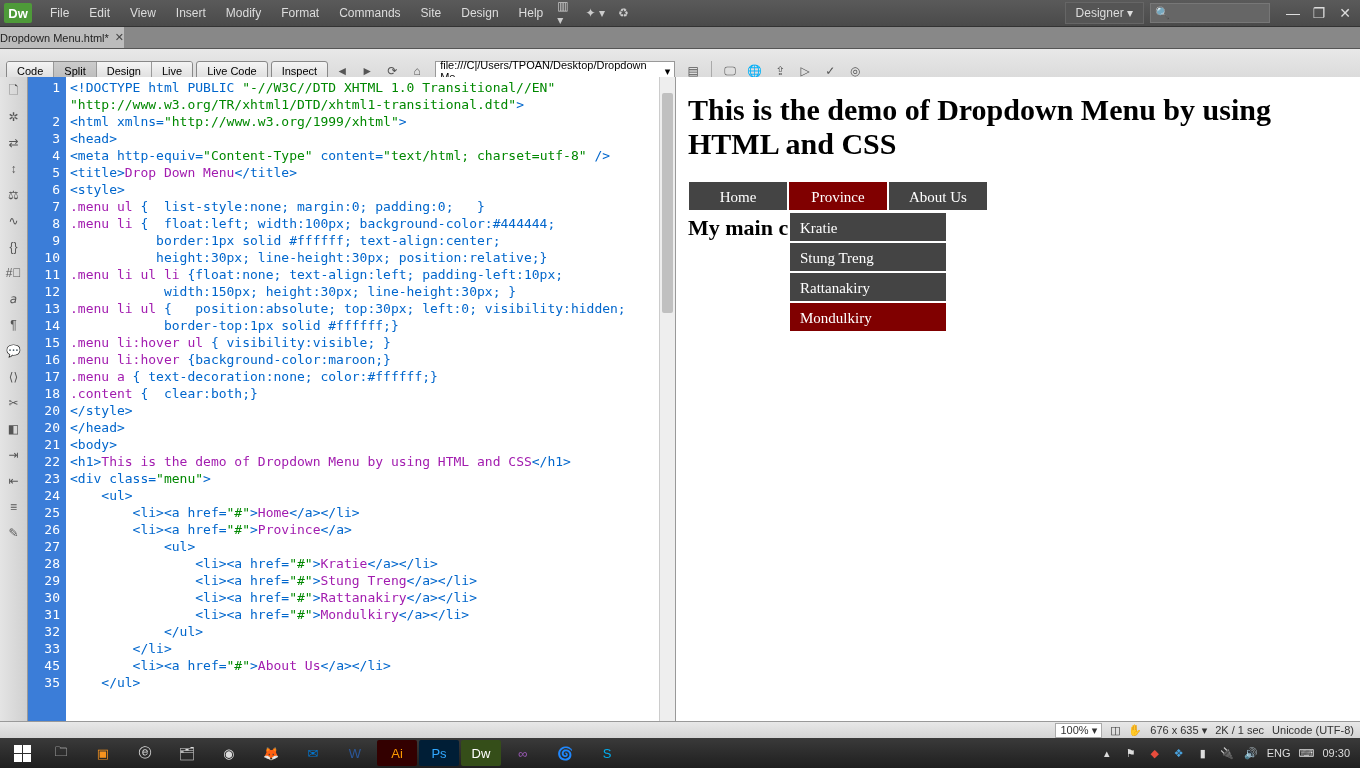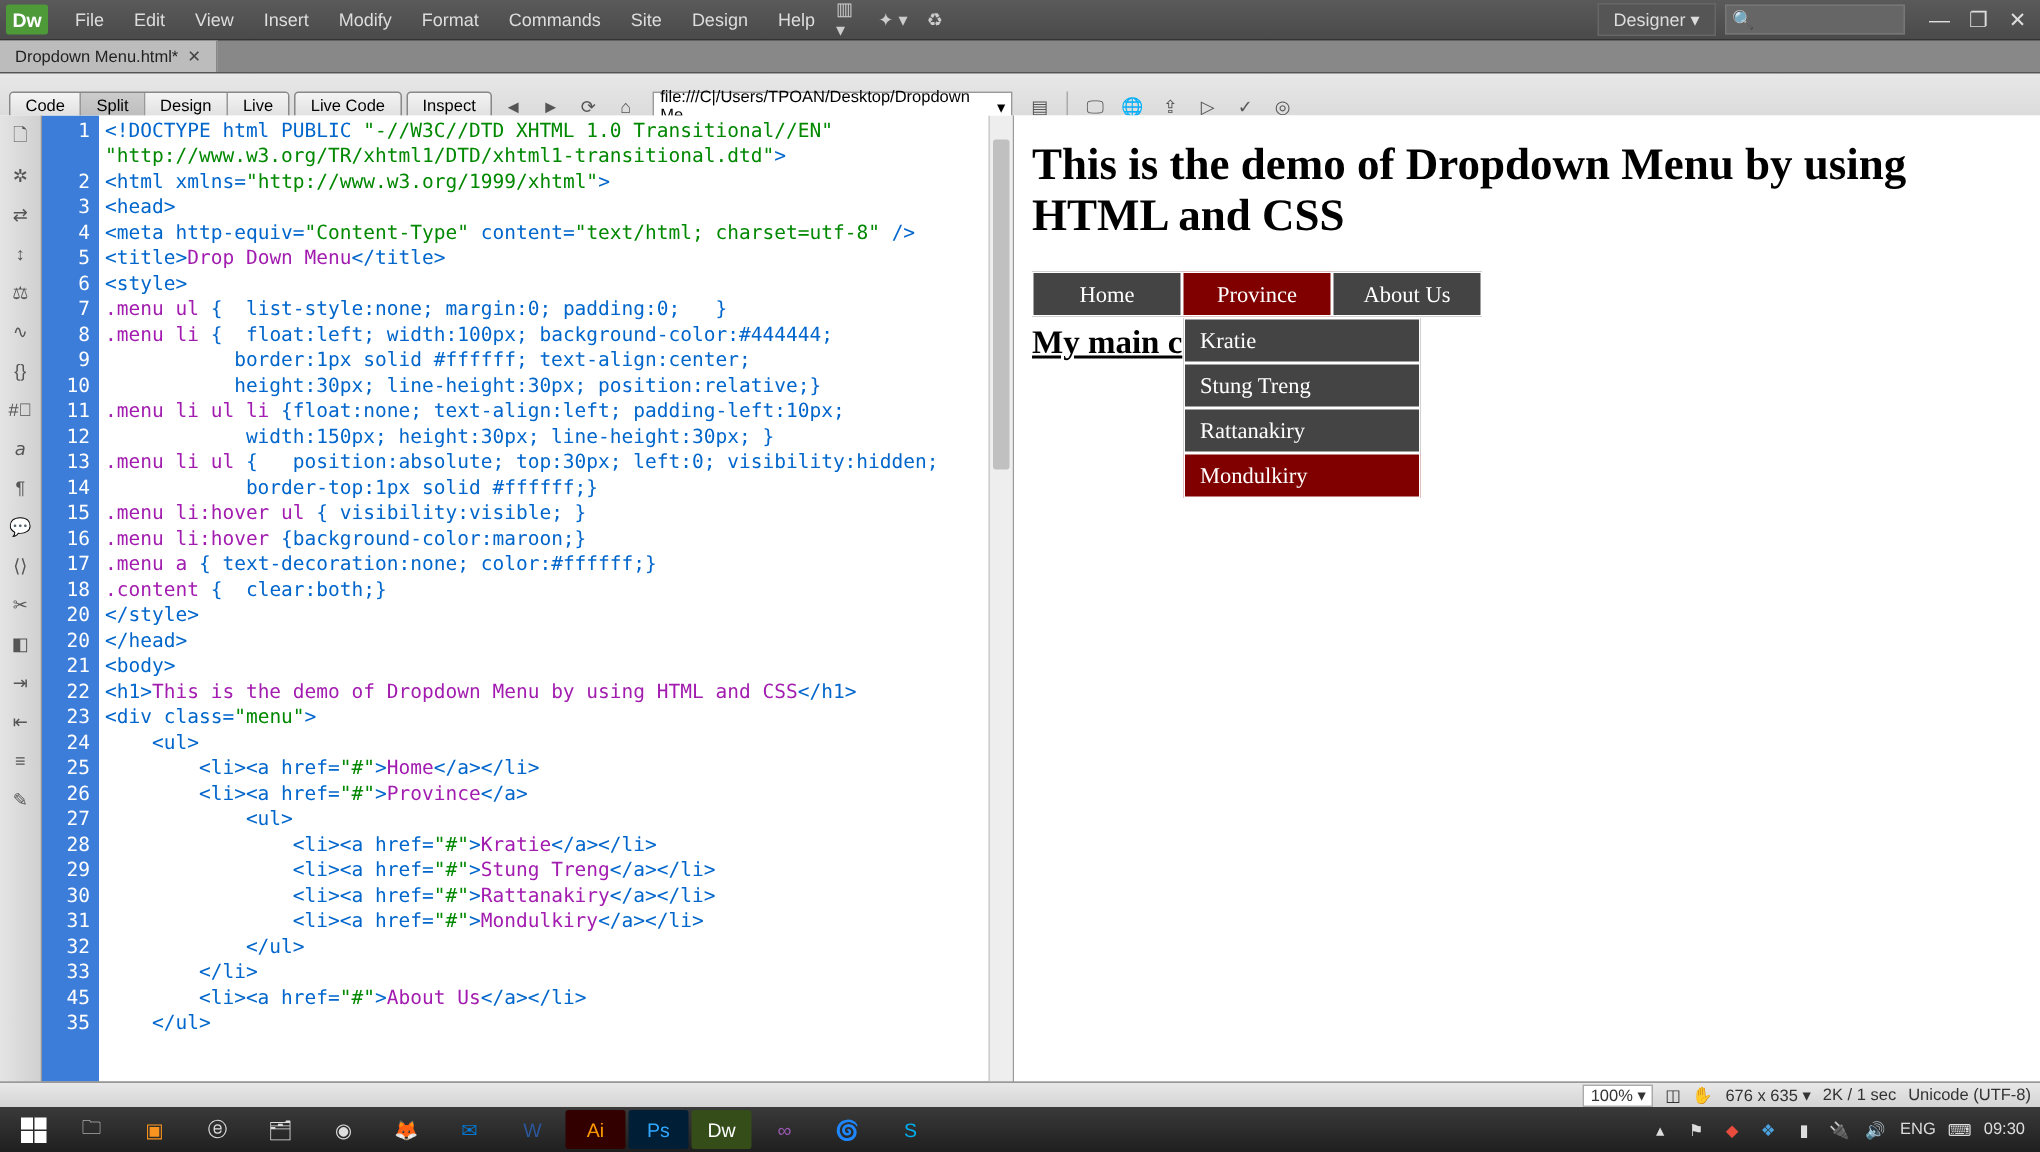--- a/index.html
+++ b/index.html
@@ -11,21 +11,21 @@
 .menubar .menu-item { padding: 4px 10px; cursor: default; }
 .menubar .spacer { flex: 1; }
 .menubar .tool-icon { width: 22px; height: 20px; margin: 0 3px; display: flex; align-items: center; justify-content: center; color: #ccc; border: 1px solid transparent; }
 .menubar .designer { padding: 3px 10px; background: #555; border: 1px solid #666; margin-right: 6px; }
 .menubar .search-box { width: 120px; height: 20px; background: #666; border: 1px solid #777; margin-right: 6px; display:flex; align-items:center; padding:0 4px; color:#aaa; }
 .window-controls { display: flex; gap: 4px; margin-left: 6px; }
 .window-controls div { width: 22px; height: 18px; display: flex; align-items: center; justify-content: center; color: #ddd; font-size: 14px; }
 
 
 .doc-tabbar { background: #888; height: 22px; display: flex; align-items: stretch; border-bottom: 1px solid #555; }
-.doc-tab { background: #bcbcbc; padding: 3px 10px; display: flex; align-items: center; gap: 6px; font-size: 11px; color: #222; border-right: 1px solid #888; }
+.doc-tab { background: #bcbcbc; padding: 3px 0; display: flex; align-items: center; gap: 6px; font-size: 11px; color: #222; border-right: 1px solid #888; }
 .doc-tab .close { font-size: 11px; color: #444; }
 .doc-path { margin-left: auto; color: #eee; font-size: 11px; padding: 3px 18px 3px 10px; }
 
 
 .toolbar { background: linear-gradient(#e8e8e8,#d4d4d4); height: 45px; display: flex; align-items: center; padding: 0 6px; gap: 3px; border-bottom: 1px solid #999; }
 .btn-group { display: flex; border: 1px solid #888; border-radius: 3px; overflow: hidden; }
 .btn-group .btn { padding: 3px 10px; background: linear-gradient(#f4f4f4,#ddd); border-right: 1px solid #999; font-size: 11px; }
 .btn-group .btn:last-child { border-right: none; }
 .btn-group .btn.active { background: linear-gradient(#ccc,#bbb); }
 .toolbar .single-btn { padding: 3px 10px; background: linear-gradient(#f4f4f4,#ddd); border: 1px solid #888; border-radius: 3px; font-size: 11px; }
@@ -56,21 +56,21 @@
 
 
 .preview-pane { flex: 1; background: #fff; padding: 16px 12px; font-family: "Times New Roman", serif; overflow: hidden; }
 .preview-pane h1 { font-size: 30px; font-weight: bold; margin-bottom: 20px; }
 .nav-menu { display: flex; }
 .nav-menu .top-item { width: 100px; height: 30px; line-height: 30px; text-align: center; background: #444444; color: #fff; border: 1px solid #fff; font-family: "Times New Roman"; font-size: 15px; position: relative; }
 .nav-menu .top-item.hover { background: maroon; }
 .submenu { position: absolute; top: 30px; left: 0; }
 .submenu .sub-item { width: 158px; height: 30px; line-height: 30px; text-align: left; padding-left: 10px; background: #444444; color: #fff; border: 1px solid #fff; border-top: 1px solid #fff; font-size: 15px; }
 .submenu .sub-item.hover { background: maroon; }
-.content-h2 { font-size: 22px; font-weight: bold; margin-top: 2px; text-decoration: underline; }
+.content-h2 { font-size: 22px; font-weight: bold; margin-top: 2px; }
 
 
 .statusbar { position: absolute; bottom: 30px; left: 0; right: 0; height: 17px; background: linear-gradient(#e8e8e8,#d4d4d4); border-top: 1px solid #999; display: flex; align-items: center; font-size: 11px; color: #333; padding: 0 6px; }
 .statusbar .right { margin-left: auto; display: flex; gap: 8px; align-items: center; }
 .statusbar .box { border: 1px solid #aaa; padding: 0 4px; background: #fff; }
 
 
 .taskbar { position: absolute; bottom: 0; left: 0; right: 0; height: 30px; background: linear-gradient(#3a3a3a,#1f1f1f); display: flex; align-items: center; padding: 0 4px; }
 .taskbar .start { width: 36px; height: 26px; display: flex; align-items: center; justify-content: center; }
 .taskbar .tb-icon { width: 40px; height: 26px; margin: 0 1px; display: flex; align-items: center; justify-content: center; color: #ddd; font-size: 13px; border-radius: 2px; }

